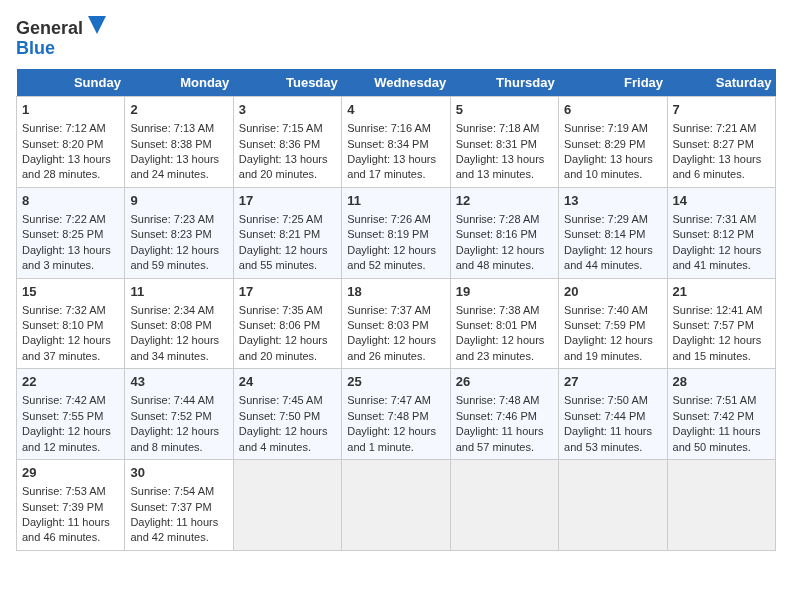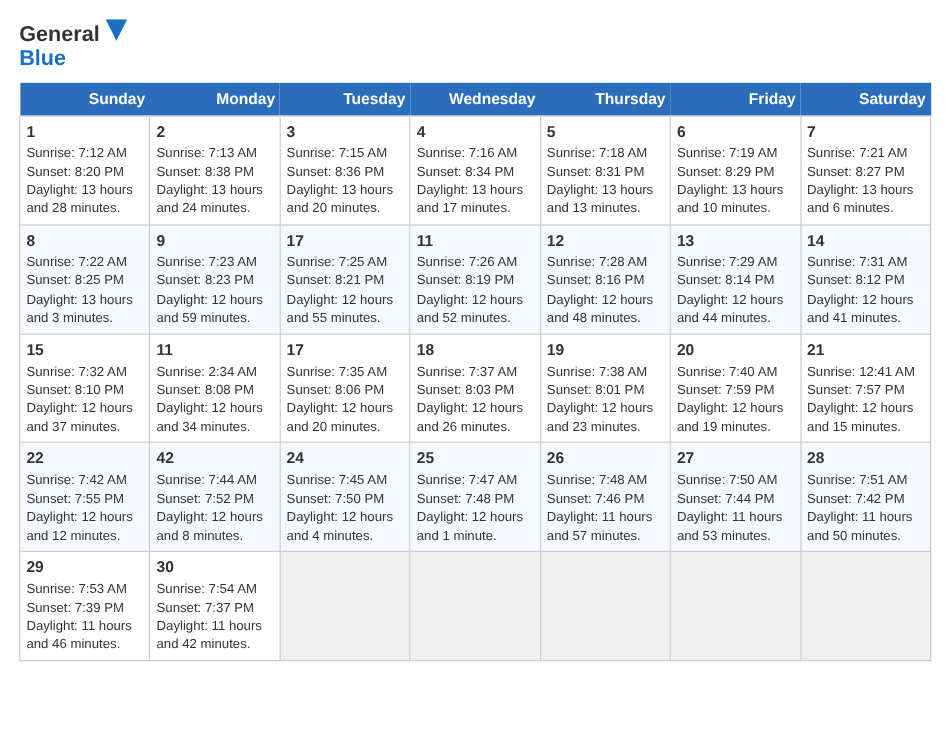--- a/index.html
+++ b/index.html
@@ -126,21 +126,21 @@
         <td><span class="day-num">15</span><span>Sunrise: 7:32 AM</span><br><span>Sunset: 8:10 PM</span><br><span>Daylight: 12 hours</span><br><span>and 37 minutes.</span></td>
         <td><span class="day-num">11</span><span>Sunrise: 2:34 AM</span><br><span>Sunset: 8:08 PM</span><br><span>Daylight: 12 hours</span><br><span>and 34 minutes.</span></td>
         <td><span class="day-num">17</span><span>Sunrise: 7:35 AM</span><br><span>Sunset: 8:06 PM</span><br><span>Daylight: 12 hours</span><br><span>and 20 minutes.</span></td>
         <td><span class="day-num">18</span><span>Sunrise: 7:37 AM</span><br><span>Sunset: 8:03 PM</span><br><span>Daylight: 12 hours</span><br><span>and 26 minutes.</span></td>
         <td><span class="day-num">19</span><span>Sunrise: 7:38 AM</span><br><span>Sunset: 8:01 PM</span><br><span>Daylight: 12 hours</span><br><span>and 23 minutes.</span></td>
         <td><span class="day-num">20</span><span>Sunrise: 7:40 AM</span><br><span>Sunset: 7:59 PM</span><br><span>Daylight: 12 hours</span><br><span>and 19 minutes.</span></td>
         <td><span class="day-num">21</span><span>Sunrise: 12:41 AM</span><br><span>Sunset: 7:57 PM</span><br><span>Daylight: 12 hours</span><br><span>and 15 minutes.</span></td>
       </tr>
       <tr>
         <td><span class="day-num">22</span><span>Sunrise: 7:42 AM</span><br><span>Sunset: 7:55 PM</span><br><span>Daylight: 12 hours</span><br><span>and 12 minutes.</span></td>
-        <td><span class="day-num">42</span><span>Sunrise: 7:44 AM</span><br><span>Sunset: 7:52 PM</span><br><span>Daylight: 12 hours</span><br><span>and 8 minutes.</span></td>
+        <td><span class="day-num">43</span><span>Sunrise: 7:44 AM</span><br><span>Sunset: 7:52 PM</span><br><span>Daylight: 12 hours</span><br><span>and 8 minutes.</span></td>
         <td><span class="day-num">24</span><span>Sunrise: 7:45 AM</span><br><span>Sunset: 7:50 PM</span><br><span>Daylight: 12 hours</span><br><span>and 4 minutes.</span></td>
         <td><span class="day-num">25</span><span>Sunrise: 7:47 AM</span><br><span>Sunset: 7:48 PM</span><br><span>Daylight: 12 hours</span><br><span>and 1 minute.</span></td>
         <td><span class="day-num">26</span><span>Sunrise: 7:48 AM</span><br><span>Sunset: 7:46 PM</span><br><span>Daylight: 11 hours</span><br><span>and 57 minutes.</span></td>
         <td><span class="day-num">27</span><span>Sunrise: 7:50 AM</span><br><span>Sunset: 7:44 PM</span><br><span>Daylight: 11 hours</span><br><span>and 53 minutes.</span></td>
         <td><span class="day-num">28</span><span>Sunrise: 7:51 AM</span><br><span>Sunset: 7:42 PM</span><br><span>Daylight: 11 hours</span><br><span>and 50 minutes.</span></td>
       </tr>
       <tr>
         <td><span class="day-num">29</span><span>Sunrise: 7:53 AM</span><br><span>Sunset: 7:39 PM</span><br><span>Daylight: 11 hours</span><br><span>and 46 minutes.</span></td>
         <td><span class="day-num">30</span><span>Sunrise: 7:54 AM</span><br><span>Sunset: 7:37 PM</span><br><span>Daylight: 11 hours</span><br><span>and 42 minutes.</span></td>
         <td class="empty"></td>

